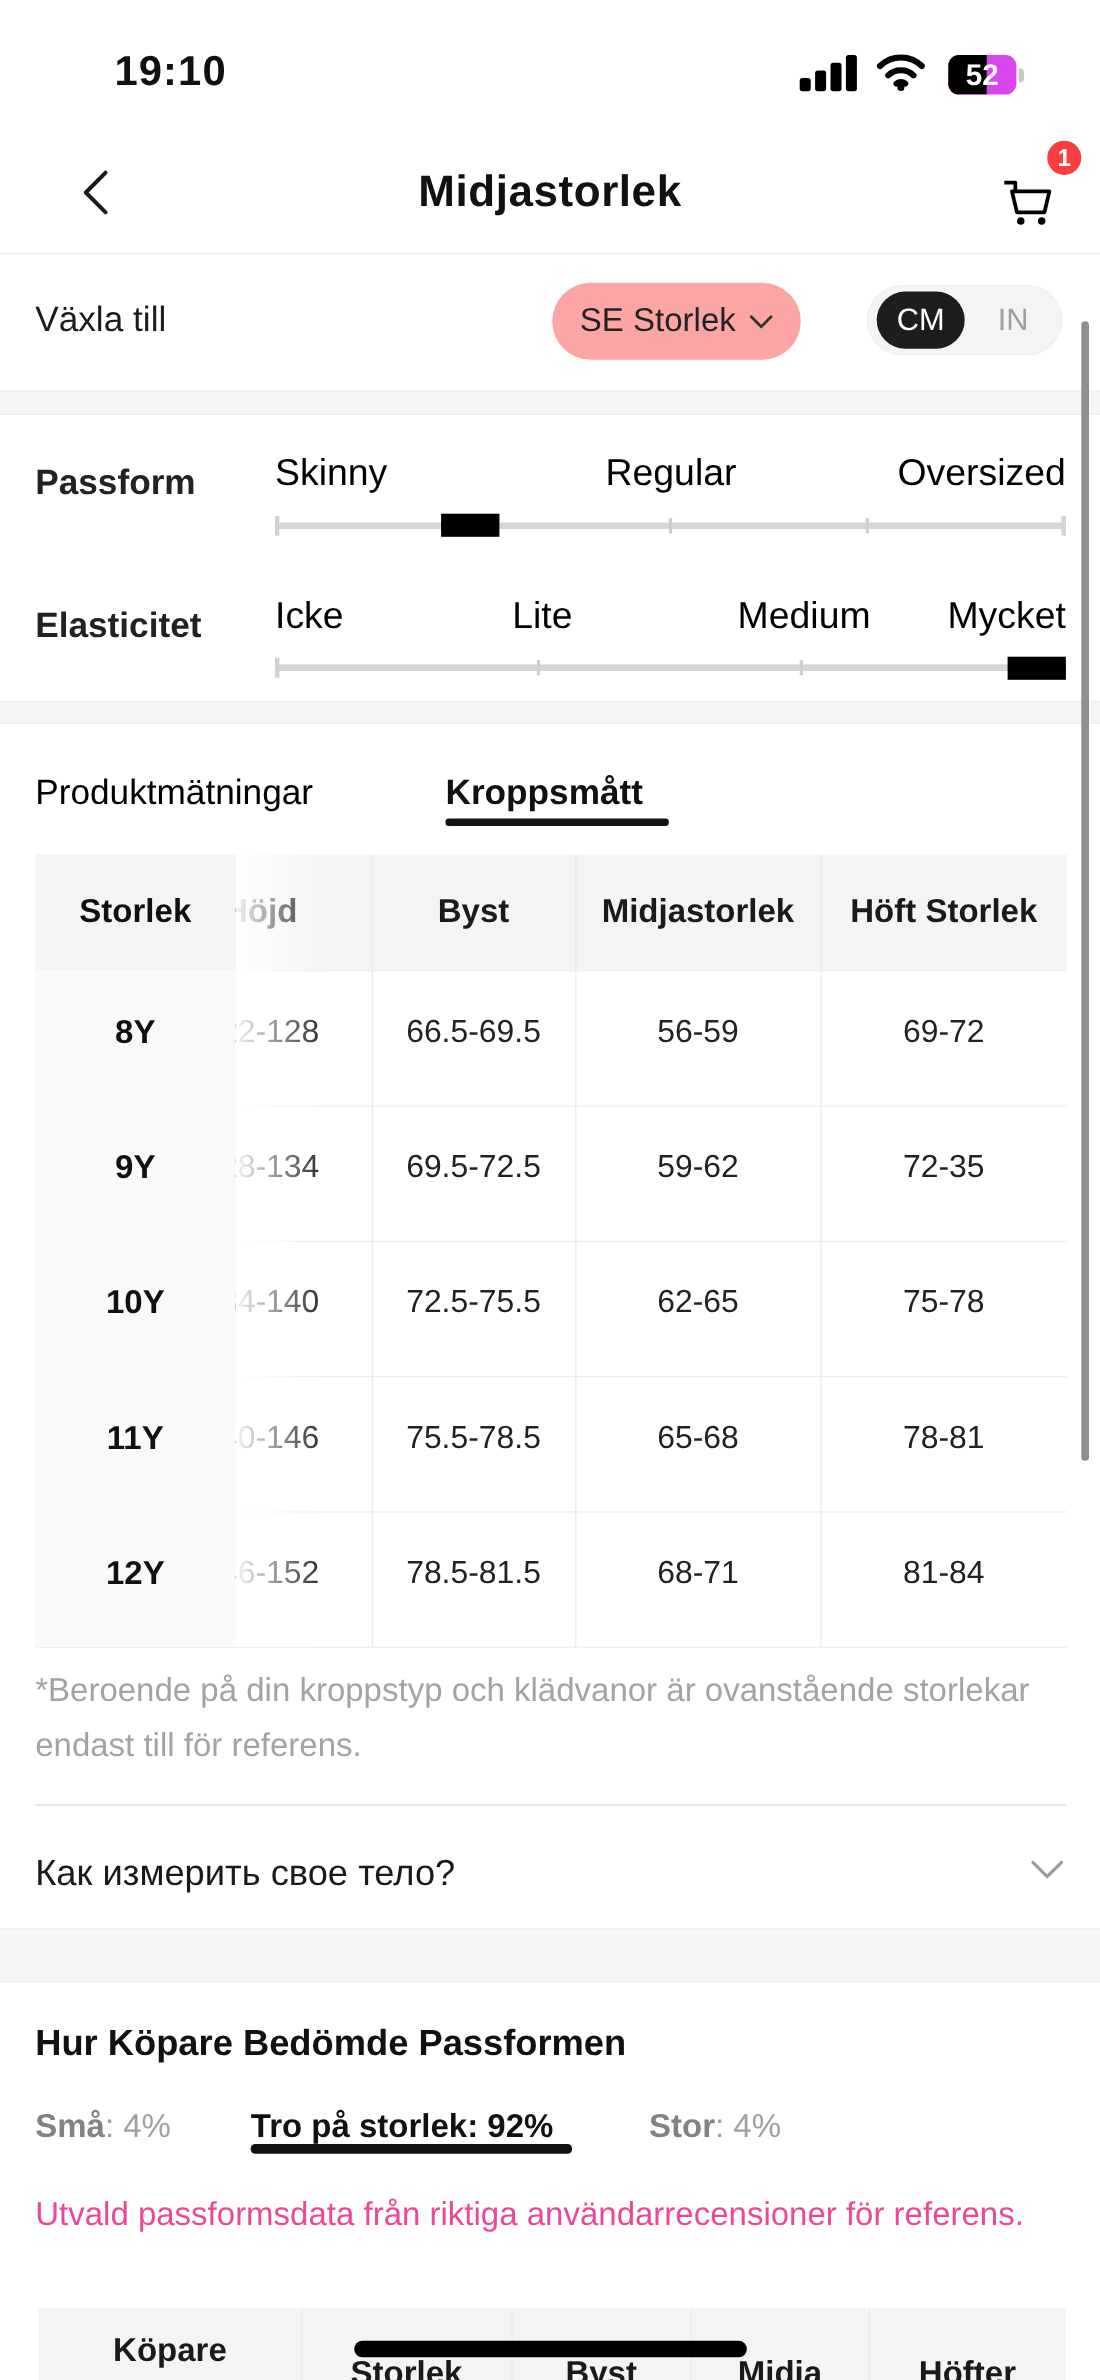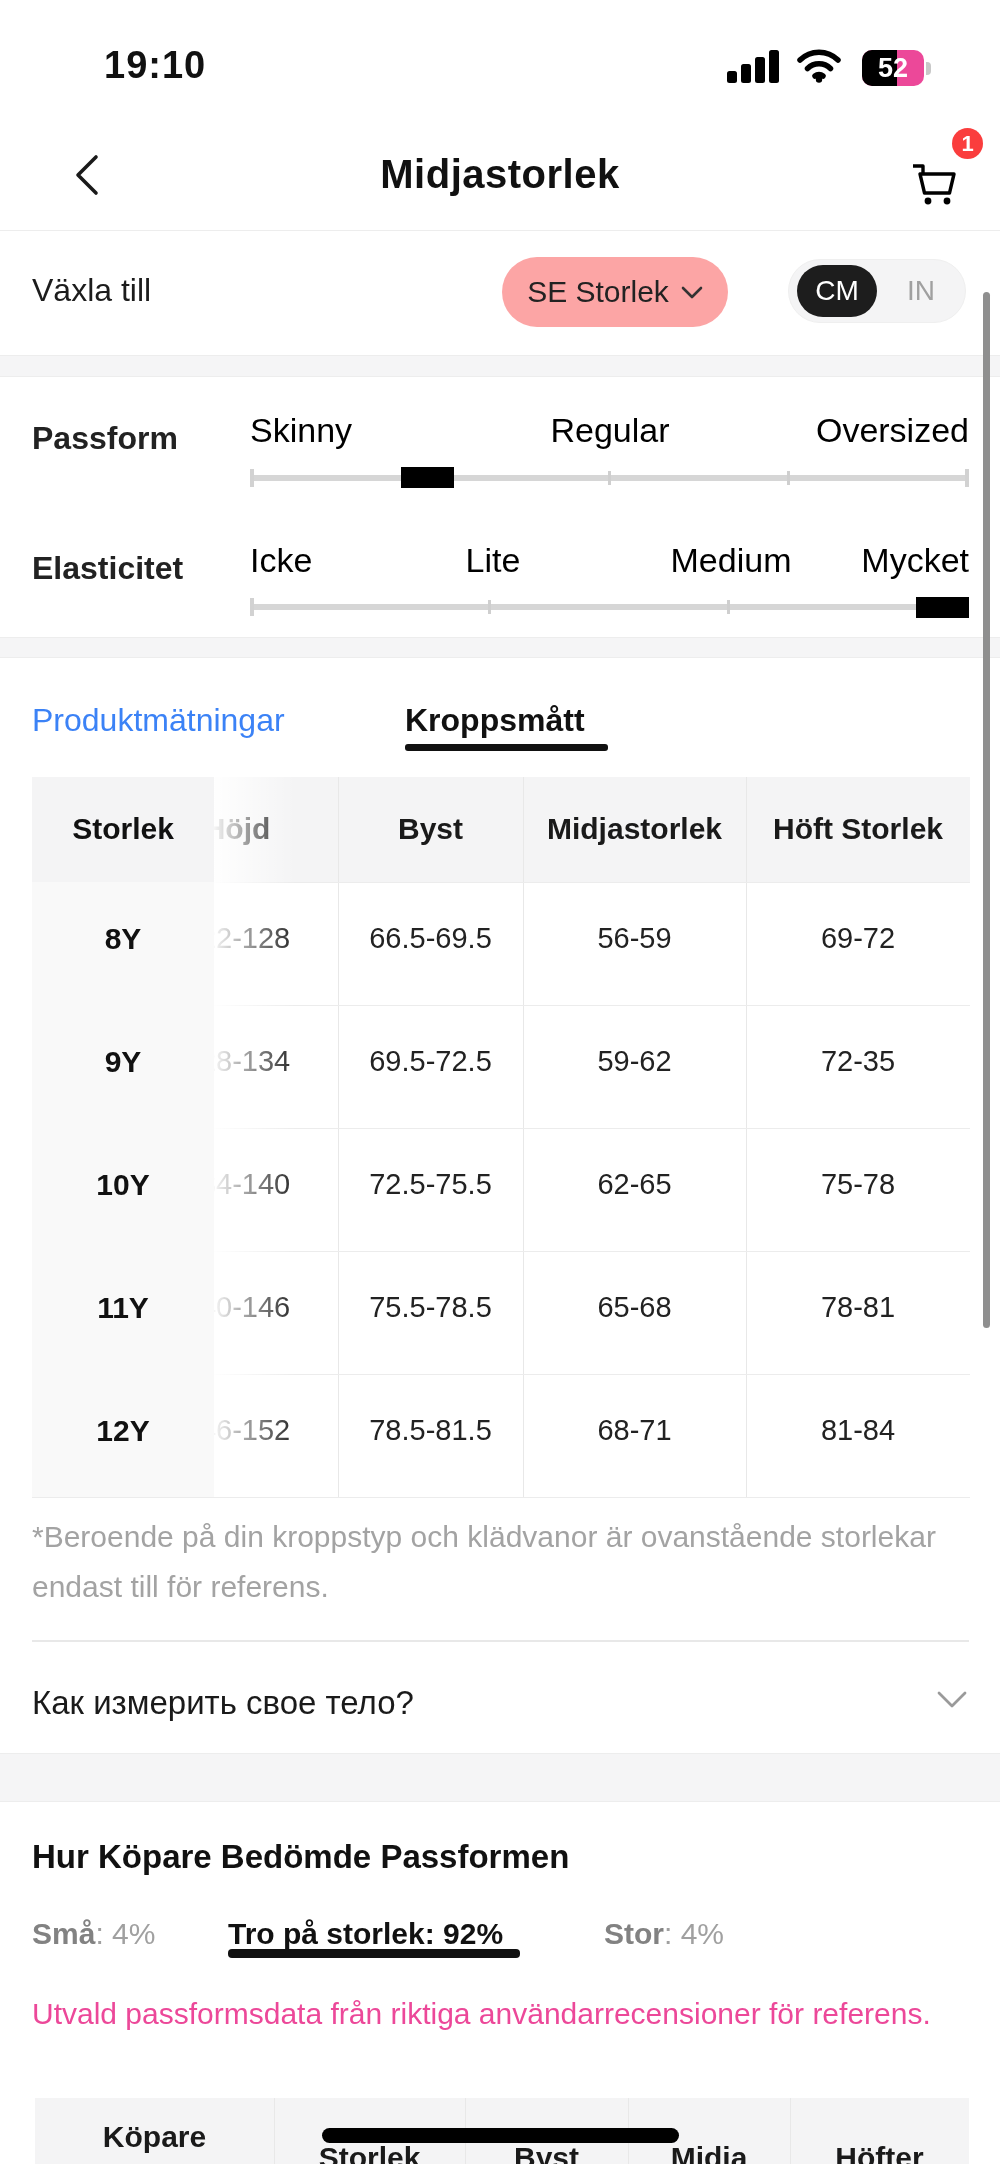--- a/index.html
+++ b/index.html
@@ -11,21 +11,21 @@
   }
   .a { position:absolute; white-space:nowrap; }
 
   
   #time { left:104px; top:44px; font-size:38px; font-weight:700; letter-spacing:1px; }
   #sigbars { left:727px; top:50px; width:54px; height:33px; }
   #sigbars .bar { position:absolute; bottom:0; width:10px; background:#000; border-radius:2.5px; }
   #sb1 { left:0;  height:12px; } #sb2 { left:14px; height:19px; }
   #sb3 { left:28px; height:26px; } #sb4 { left:42px; height:33px; }
   #wifi { left:796px; top:49px; }
-  #batt { left:862px; top:50px; width:62px; height:36px; border-radius:10px; overflow:hidden; background:#ec4899; }
+  #batt { left:862px; top:50px; width:62px; height:36px; border-radius:10px; overflow:hidden; background:#d946ef; }
   #battfill { position:absolute; left:0; top:0; width:35px; height:36px; background:#000; }
   #battnum { position:absolute; left:0; top:0; width:62px; height:36px; line-height:36px;
              text-align:center; color:#fff; font-size:27px; font-weight:700; }
   #battcap { left:926px; top:62px; width:5px; height:13px; background:#c8c8c8; border-radius:0 4px 4px 0; }
 
   
   #back { left:70px; top:152px; }
   #title { left:0; right:0; top:152px; text-align:center; font-size:40px; font-weight:800; letter-spacing:0.5px; }
   #cart { left:906px; top:154px; }
   #badge { left:952px; top:128px; width:31px; height:31px; border-radius:50%; background:#fa3d3d;
@@ -67,21 +67,21 @@
   #ell0 { left:250px; top:541px; }
   #ell1 { left:493px; top:541px; transform:translateX(-50%); }
   #ell2 { left:731px; top:541px; transform:translateX(-50%); }
   #ell3 { right:31px; top:541px; }
   #eltrack { left:250px; top:604px; width:719px; }
   #elcapL { left:250px; top:598px; }
   #elt1 { left:488px; top:600px; } #elt2 { left:727px; top:600px; }
   #elhandle { left:916px; top:597px; }
 
   
-  #tab1 { left:32px; top:702px; font-size:32px; font-weight:500; color:#3b82f6; }
+  #tab1 { left:32px; top:702px; font-size:32px; font-weight:500; color:#000000; }
   #tab2 { left:405px; top:702px; font-size:32px; font-weight:700; color:#111; }
   #tabline { left:405px; top:744px; width:203px; height:7px; background:#111; border-radius:3px; }
 
   
   #thbg { left:32px; top:777px; width:938px; height:105px; background:#f4f4f5; z-index:0; }
   .hcell { top:812px; font-size:30px; font-weight:700; color:#1a1a1a; text-align:center; z-index:1; }
   .cell  { font-size:29px; color:#222; text-align:center; z-index:1; }
   .col-size { left:32px;  width:182px; font-size:30px; font-weight:700; color:#111; z-index:6; }
   .col-hojd { left:142px; width:190px; }
   .col-byst { left:338px; width:185px; }
@@ -106,21 +106,21 @@
   #measchev { left:936px; top:1690px; }
 
   
   #fittitle { left:32px; top:1838px; font-size:33px; font-weight:700; color:#111; }
   .stat { top:1917px; font-size:30px; }
   .stat b { font-weight:700; color:#828282; }
   .stat span { color:#a0a0a0; }
   #stat1 { left:32px; }
   #stat2 { left:228px; font-weight:700; color:#111; }
   #statline { left:228px; top:1949px; width:292px; height:9px; background:#111; border-radius:4px; }
-  #stat3 { left:590px;margin-left:14px; }
+  #stat3 { left:590px; }
   #fitdesc { left:32px; top:1990px; width:920px; font-size:30px; line-height:48px;
              color:#ec4899; white-space:normal; }
 
   
   #bhbg { left:35px; top:2098px; width:934px; height:66px; background:#f4f4f5; }
   .bvdiv { top:2098px; width:1px; height:66px; background:#e8e8e8; }
   #bv1 { left:274px; } #bv2 { left:465px; } #bv3 { left:628px; } #bv4 { left:790px; }
   .bhcell { font-size:30px; font-weight:700; color:#1a1a1a; text-align:center; }
   #bh0 { left:35px;  width:239px; top:2120px; }
   #bh1 { left:274px; width:191px; top:2141px; }

